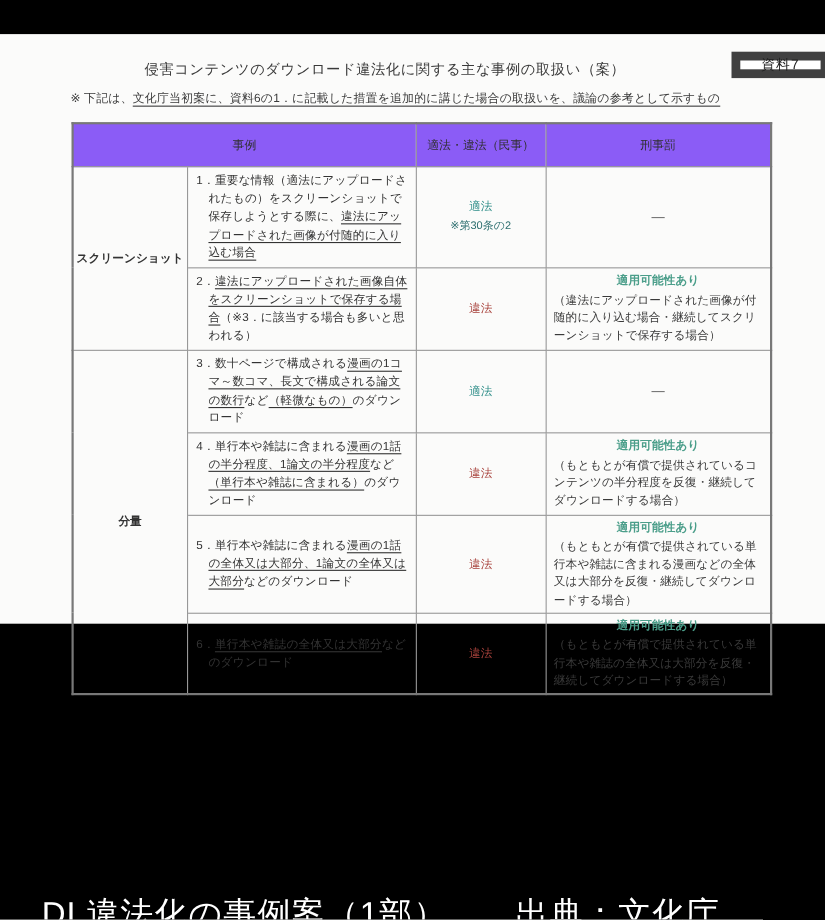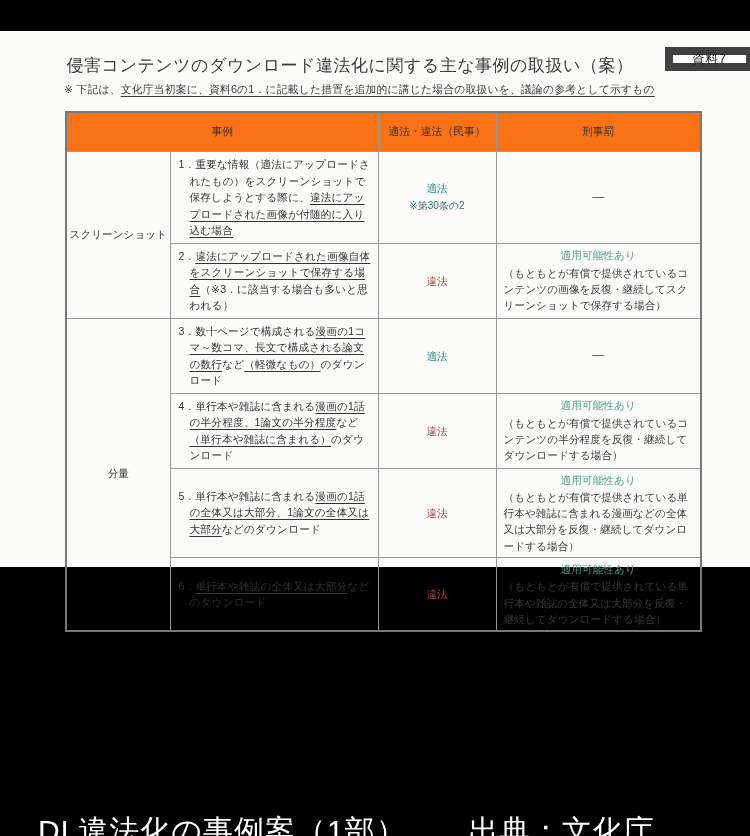--- a/index.html
+++ b/index.html
@@ -6,57 +6,57 @@
   body{
     width:750px;height:836px;background:#000;position:relative;overflow:hidden;
     font-family:"Liberation Sans","DejaVu Sans",sans-serif;
   }
   .doc{
     position:absolute;top:31px;left:0;width:750px;height:536px;
     background:#fbfbfa;color:#333;
   }
   .doc-title{
     position:absolute;top:23px;left:25px;width:650px;text-align:center;
-    font-size:17px;letter-spacing:.5px;color:#3a3a3a;
+    font-size:13px;letter-spacing:.5px;color:#3a3a3a;
   }
   .ref-box{
     position:absolute;top:16px;left:665px;width:89px;height:24px;
     border:8px solid #404040;box-sizing:border-box;background:#fff;
     display:flex;align-items:center;justify-content:center;
     font-size:12.5px;letter-spacing:1px;color:#222;
   }
   .note{position:absolute;font-size:10.8px;color:#3a3a3a;letter-spacing:.2px;white-space:nowrap;}
   .note-1{top:52px;left:64px;}
   .note-2{top:68px;left:76px;}
   .u{text-decoration:underline;text-underline-offset:2.5px;text-decoration-thickness:1px;}
   table.case-table{
     position:absolute;top:80px;left:65px;width:635px;
     border-collapse:collapse;table-layout:fixed;
     font-size:10.6px;color:#333;
     border:2px solid #787878;
   }
   .case-table th,.case-table td{border:1px solid #989898;box-sizing:border-box;}
   .case-table thead tr{height:19px;}
-  .case-table th{background:#f97316;font-weight:normal;font-size:10.8px;color:#2e2e2e;padding:12px 2px;}
+  .case-table th{background:#8b5cf6;font-weight:normal;font-size:10.8px;color:#2e2e2e;padding:12px 2px;}
   .case-table tbody tr:nth-child(1){height:85px;}
   .case-table tbody tr:nth-child(2){height:59px;}
   .case-table tbody tr:nth-child(3){height:59px;}
   .case-table tbody tr:nth-child(4){height:73px;}
   .case-table tbody tr:nth-child(5){height:73px;}
   .case-table tbody tr:nth-child(6){height:68px;}
-  td.cat-cell{text-align:center;vertical-align:middle;padding:2px;}
+  td.cat-cell{text-align:center;vertical-align:middle;padding:2px;font-weight:bold;}
   td.case-cell{
     vertical-align:middle;padding:4px 6px 4px 19px;text-indent:-11px;
     line-height:16.5px;letter-spacing:.2px;
   }
   td.leg-cell{text-align:center;vertical-align:middle;line-height:16px;padding:2px;}
   .leg-note{font-size:10px;margin-top:2px;color:#2e6f6f;text-align:center;}
   td.pen-cell{vertical-align:middle;padding:3px 7px;line-height:16.3px;letter-spacing:.1px;}
   td.pen-dash{text-align:center;color:#555;font-size:12px;}
-  .pen-status{text-align:center;margin-bottom:1px;}
+  .pen-status{text-align:center;margin-bottom:1px;font-weight:bold;}
   .pen-detail{text-align:left;color:#3a3a3a;}
   .caption{
     position:absolute;top:791px;left:38px;color:#fff;
     font-size:30px;letter-spacing:1px;white-space:nowrap;margin-top:20px;
   }
 </style>
 </head>
 <body>
 
 <div class="doc">
@@ -88,21 +88,21 @@
           </td>
           <td class="pen-cell pen-dash">―</td>
         </tr>
         <tr>
           <td class="case-cell"><span>2．</span><span class="u">違法にアップロードされた画像自体をスクリーンショットで保存する場合</span><span>（※3．に該当する場合も多いと思われる）</span></td>
           <td class="leg-cell">
             <div style="color: rgb(168, 66, 60);">違法</div>
           </td>
           <td class="pen-cell">
             <div class="pen-status" style="color: rgb(75, 158, 138);">適用可能性あり</div>
-            <div class="pen-detail">（もともとが有償で提供されているコンテンツの画像を反復・継続してスクリーンショットで保存する場合）</div>
+            <div class="pen-detail">（違法にアップロードされた画像が付随的に入り込む場合・継続してスクリーンショットで保存する場合）</div>
           </td>
         </tr>
         <tr>
           <td class="cat-cell" rowspan="4">分量</td>
           <td class="case-cell"><span>3．数十ページで構成される</span><span class="u">漫画の1コマ～数コマ、長文で構成される論文の数行</span><span>など</span><span class="u">（軽微なもの）</span><span>のダウンロード</span></td>
           <td class="leg-cell">
             <div style="color: rgb(47, 142, 137);">適法</div>
           </td>
           <td class="pen-cell pen-dash">―</td>
         </tr>

